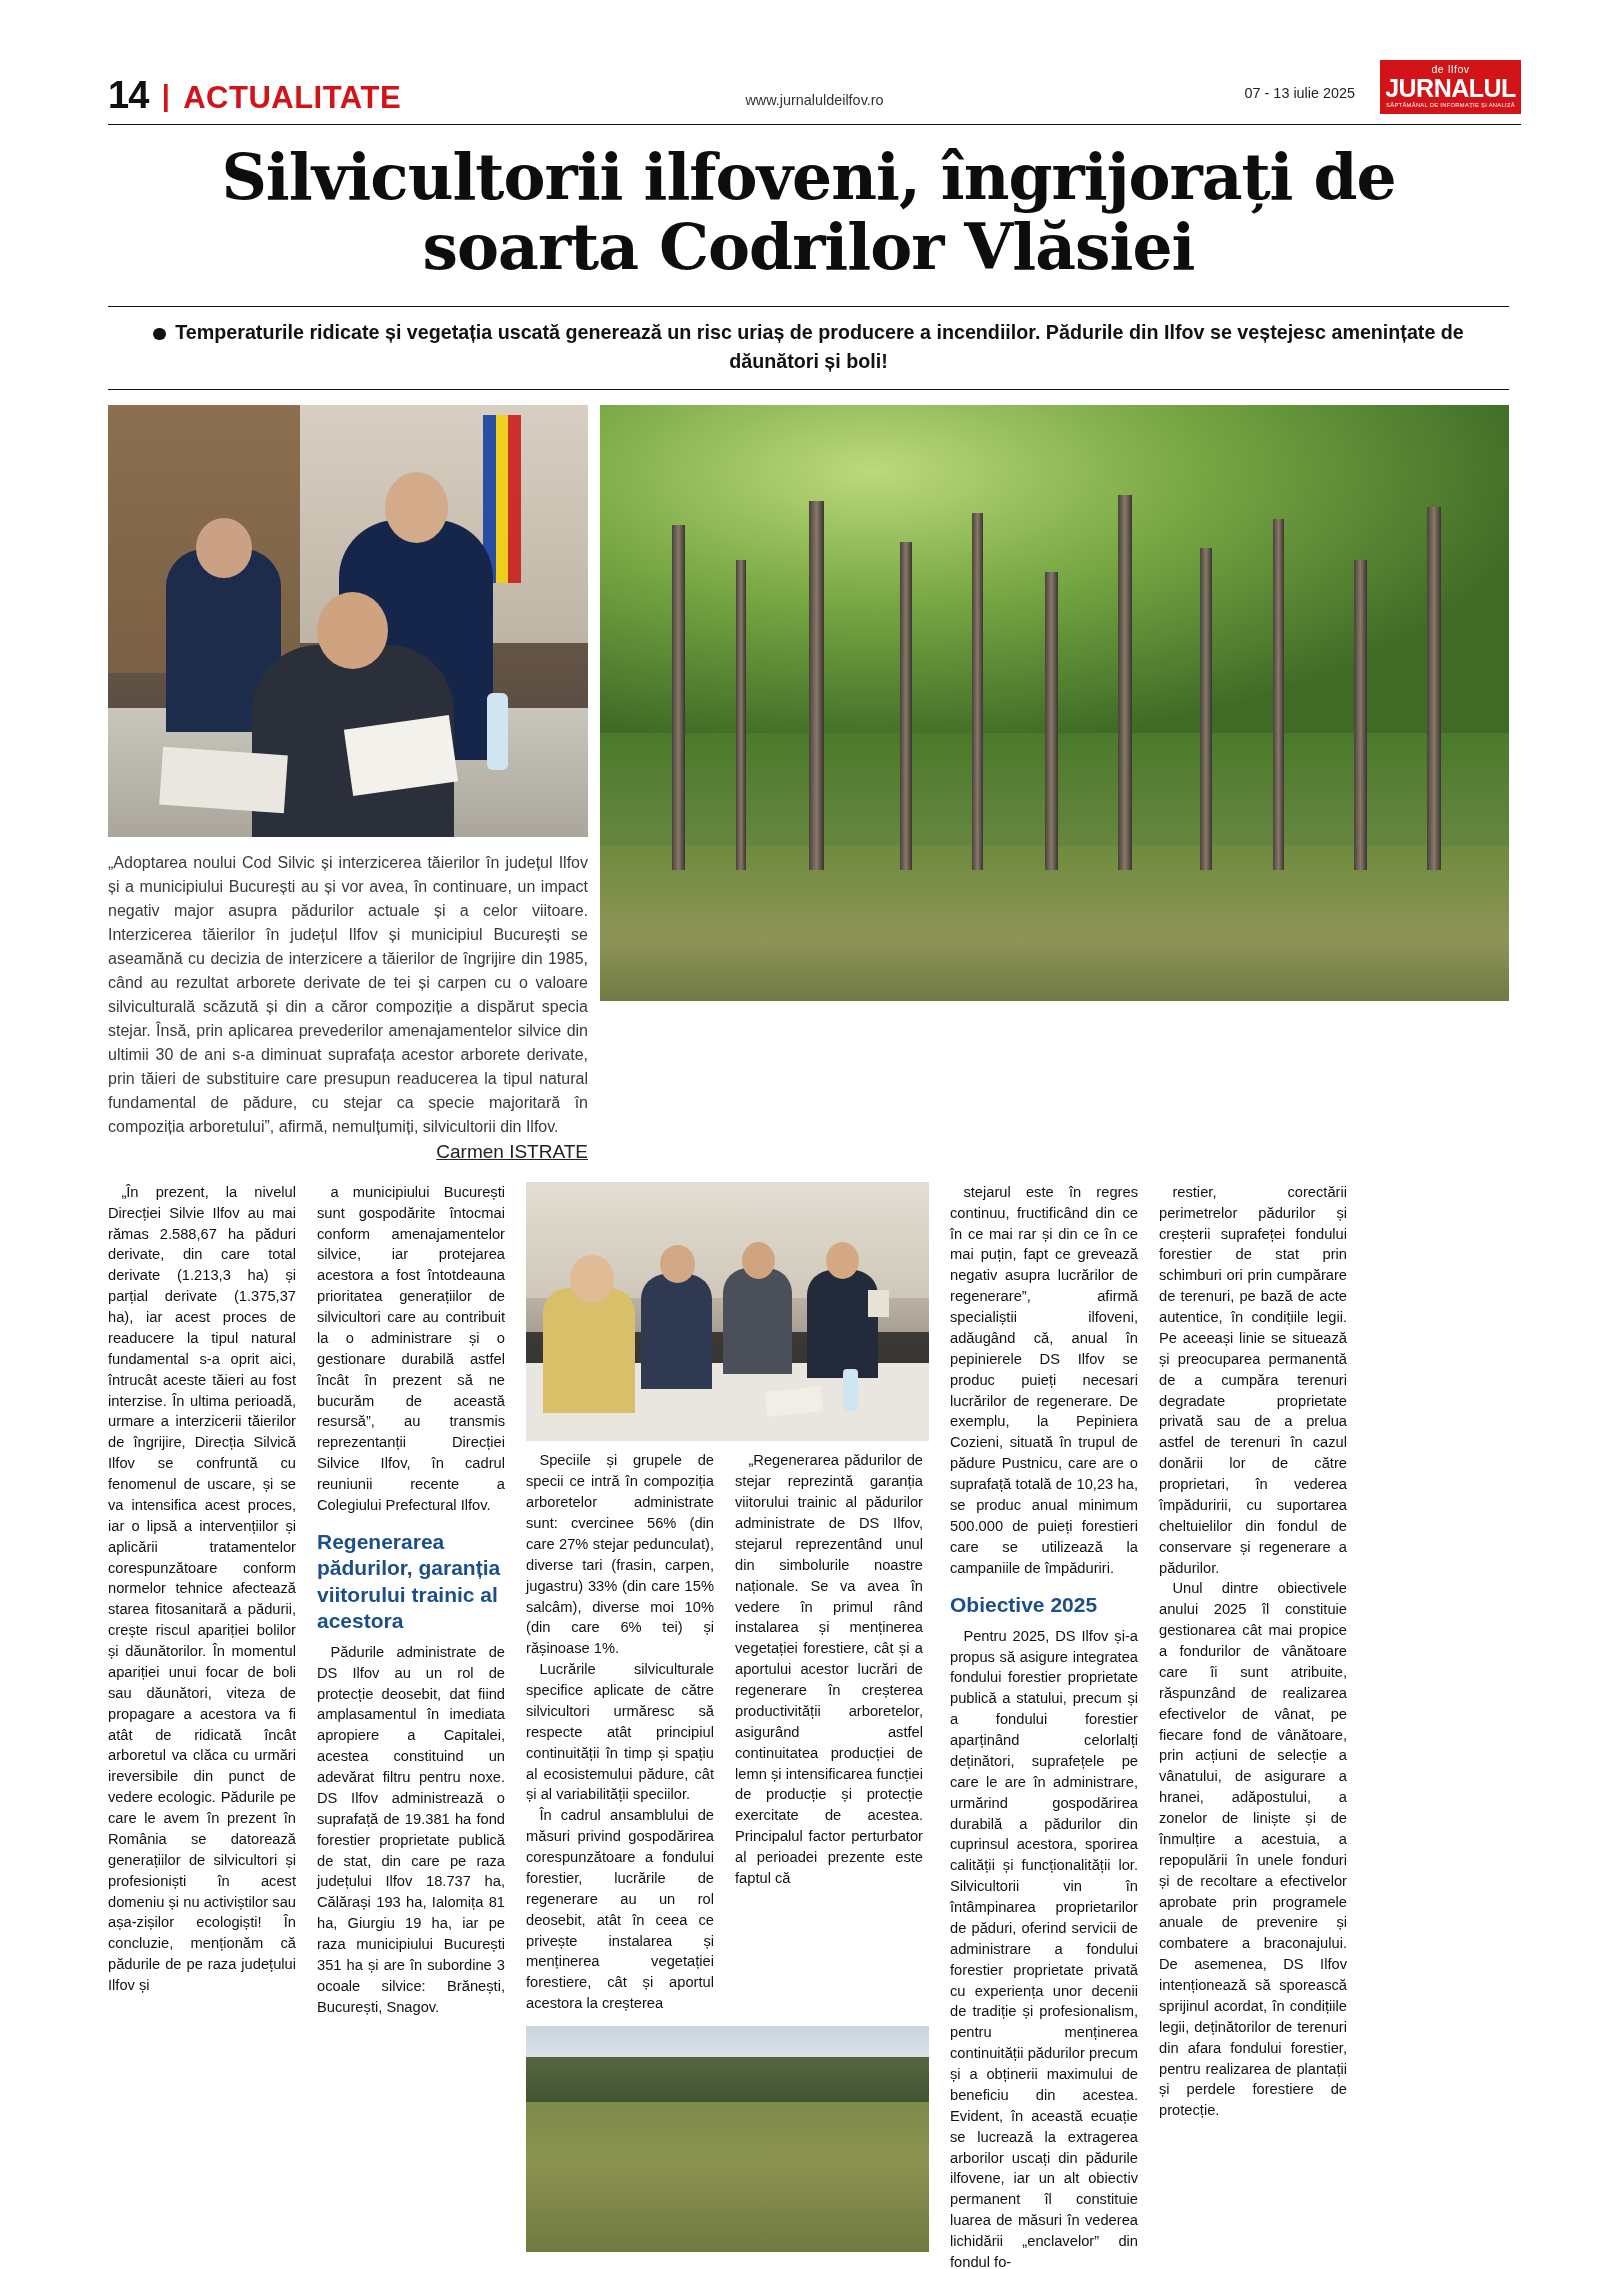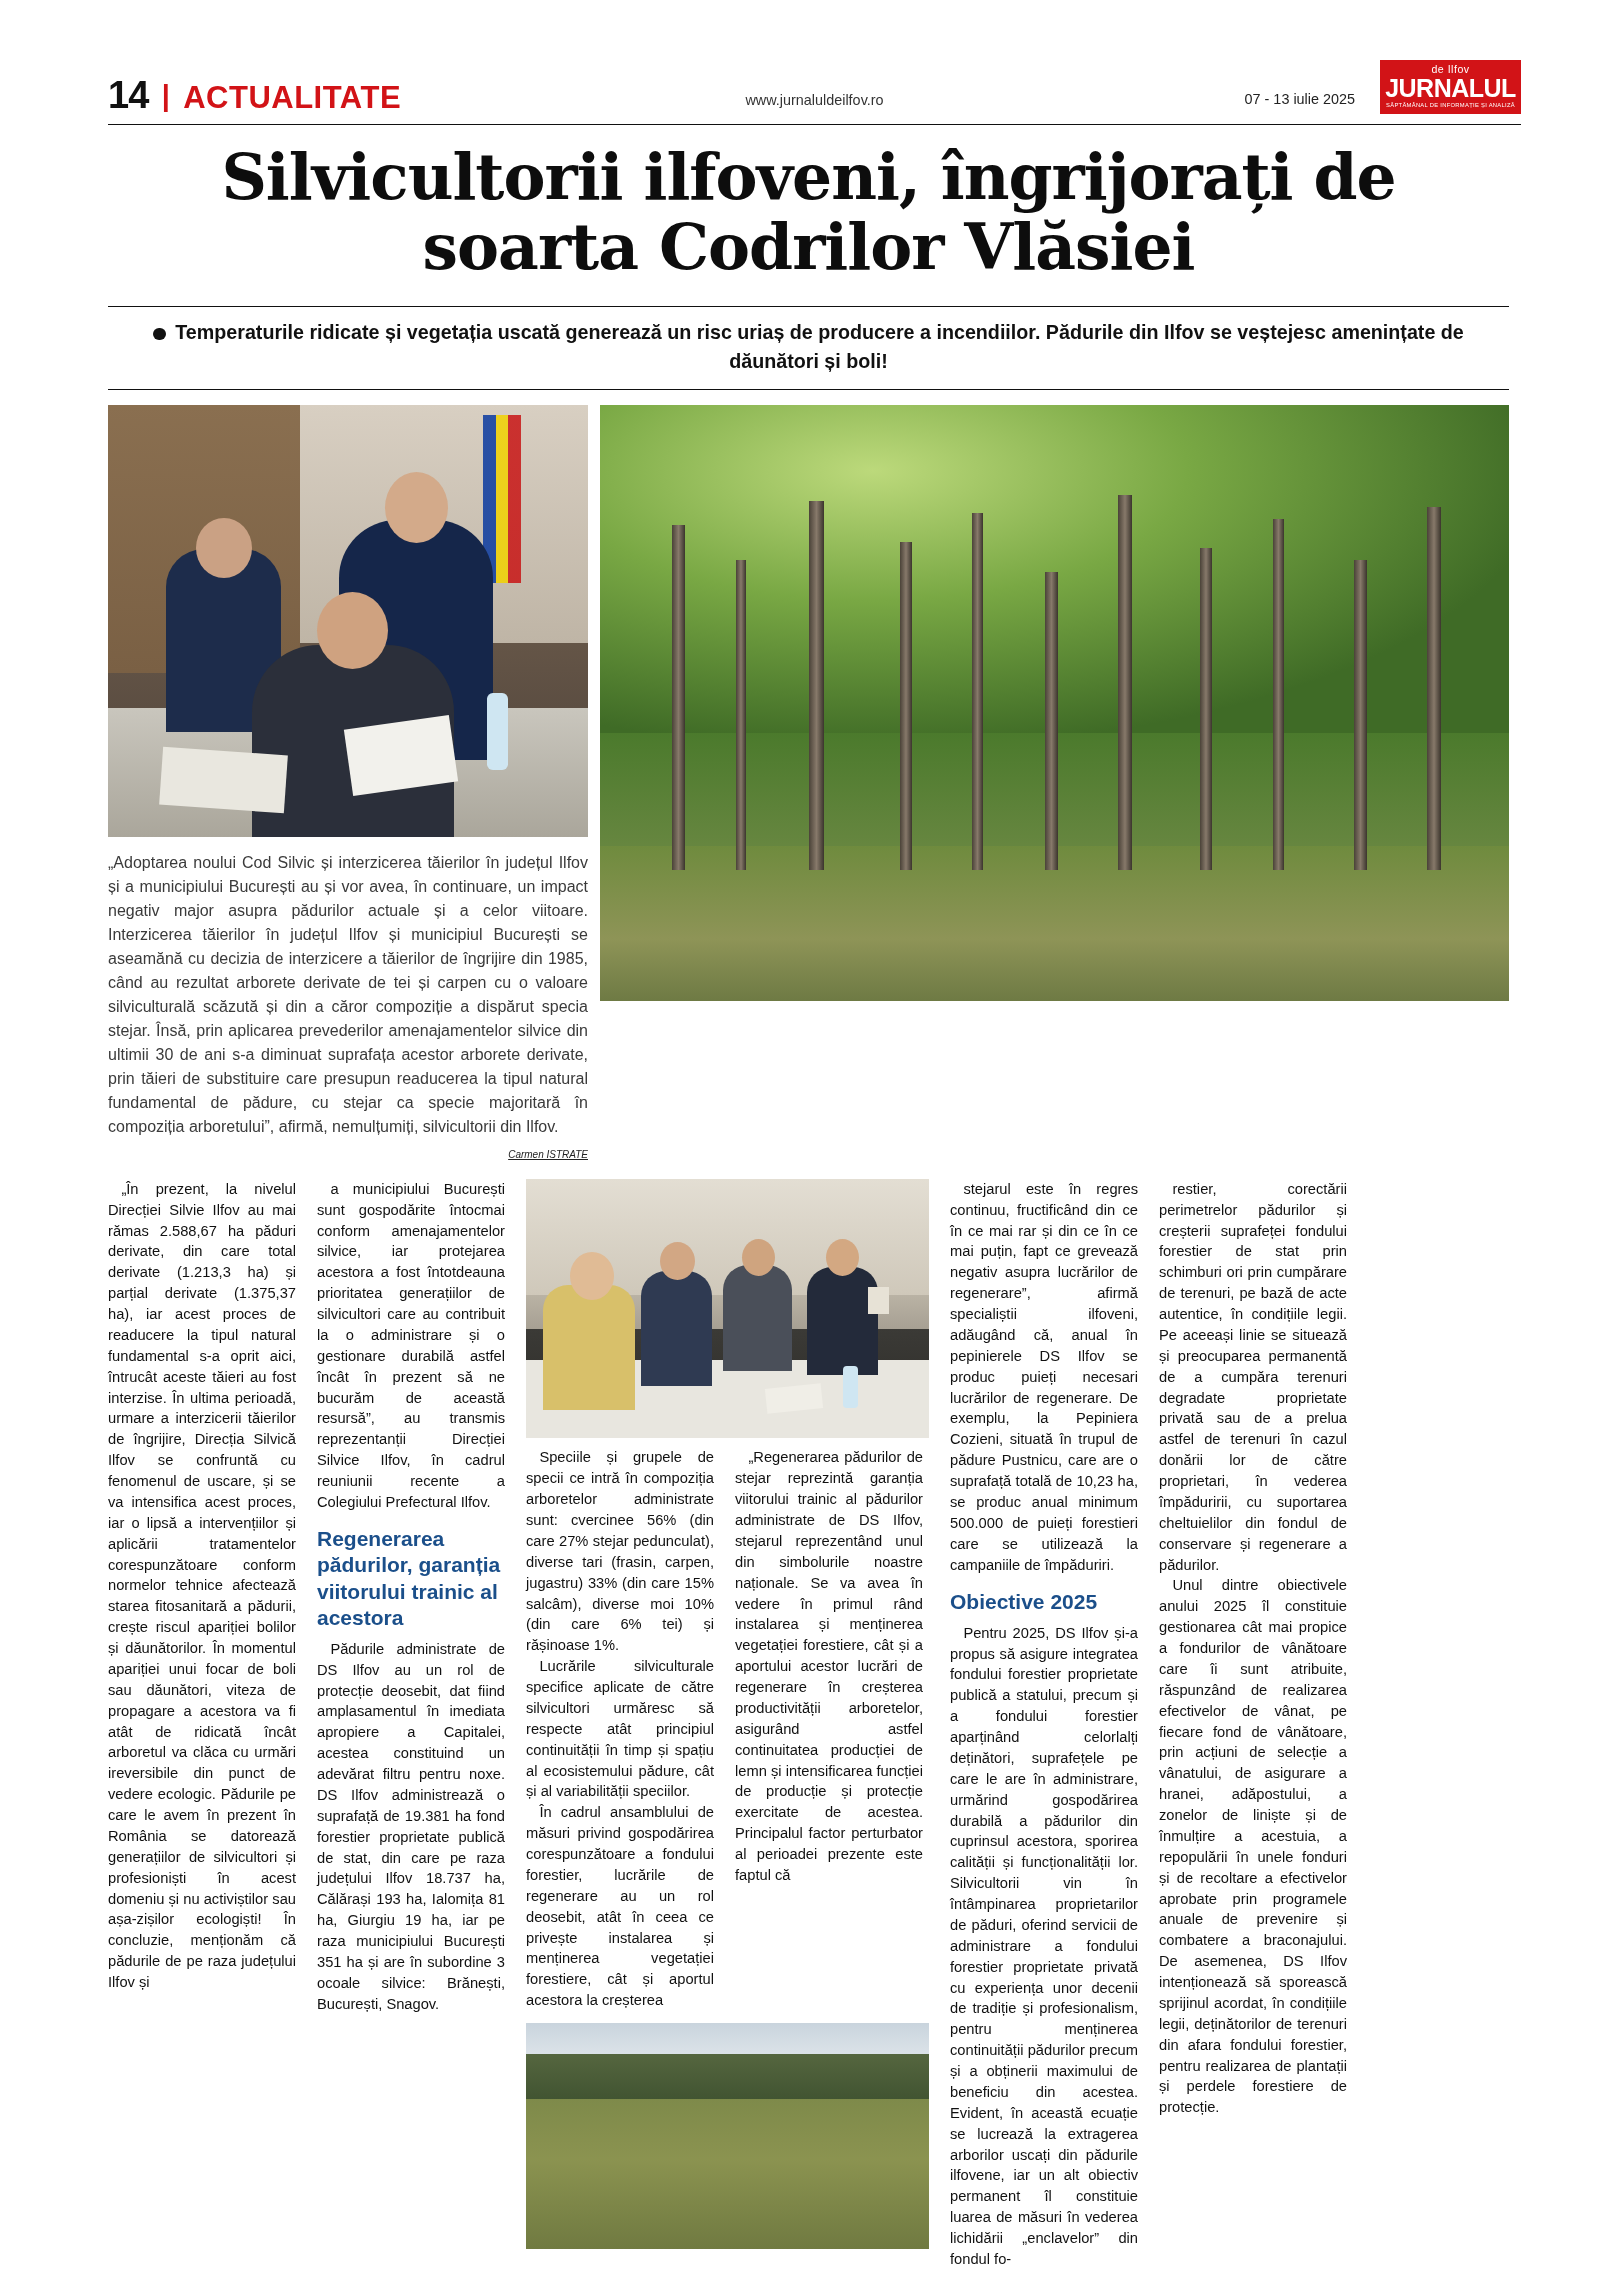--- a/index.html
+++ b/index.html
@@ -51,21 +51,21 @@
   }
   .mast-site{
     font-size:14.4px;
     color:#333;
     position:absolute;
     left:50%;
     transform:translateX(-50%);
     bottom:5.8px;
   }
   .mast-right{display:flex;align-items:flex-end;gap:25px;}
-  .mast-date{font-size:14.4px;color:#222;position:relative;bottom:7px;margin-top:32px;}
+  .mast-date{font-size:14.4px;color:#222;position:relative;bottom:13px;margin-top:32px;}
   .logo{
     width:141px;
     background:#d21317;
     color:#fff;
     text-align:center;
     padding:3.8px 2.9px 4.8px 2.9px;
     box-sizing:border-box;
     line-height:1;
   }
   .logo .l1{font-size:10.6px;letter-spacing:0.5px;}
@@ -123,25 +123,24 @@
     width:480px;
     margin:13.4px 0 0 0;
     font-size:16px;
     line-height:1.5;
     color:#3a3a3a;
     text-align:justify;
   }
   .byline{
     width:480px;
     text-align:right;
-    font-size:10px;
-    font-style:italic;
+    font-size:19px;
     text-decoration:underline;
     color:#222;
-    margin-top:10px;
+    margin-top:2px;
   }
   
   .columns{
     margin:19px 108px 38px 108px;
     display:flex;
     gap:21px;
     align-items:flex-start;
   }
   .col{width:188px;font-size:14.7px;line-height:1.42;text-align:justify;color:#111;}
   .col p{margin:0 0 0 0;text-indent:13.4px;}

